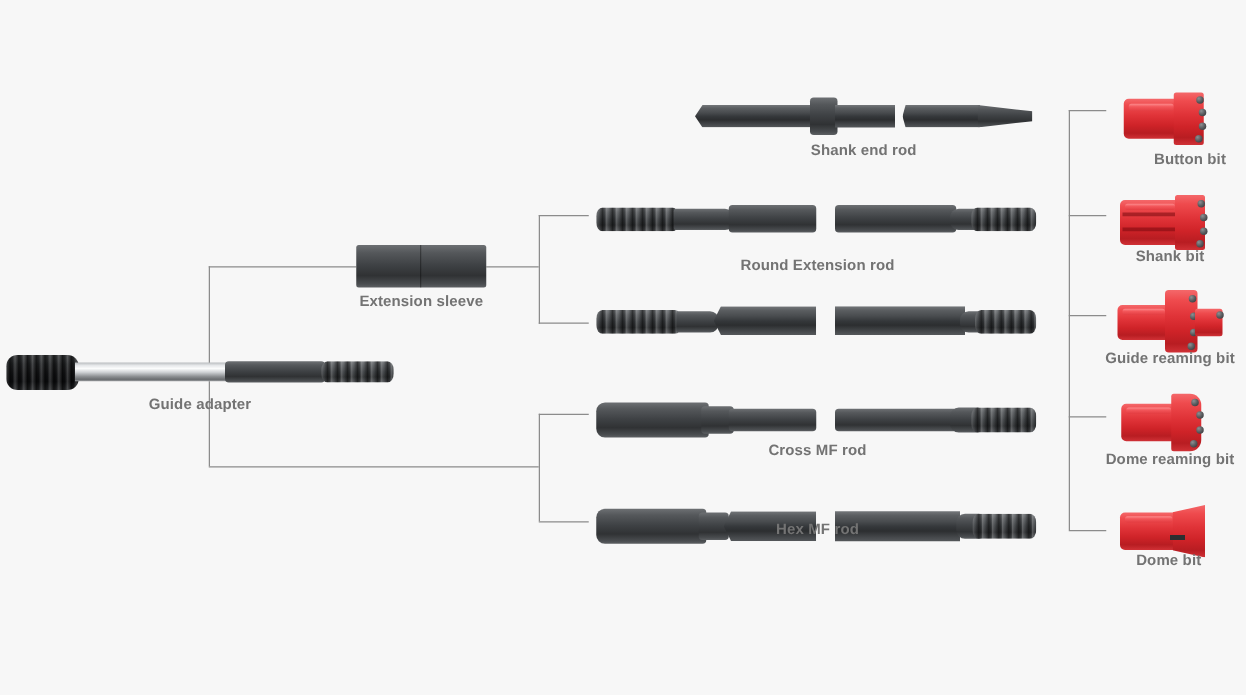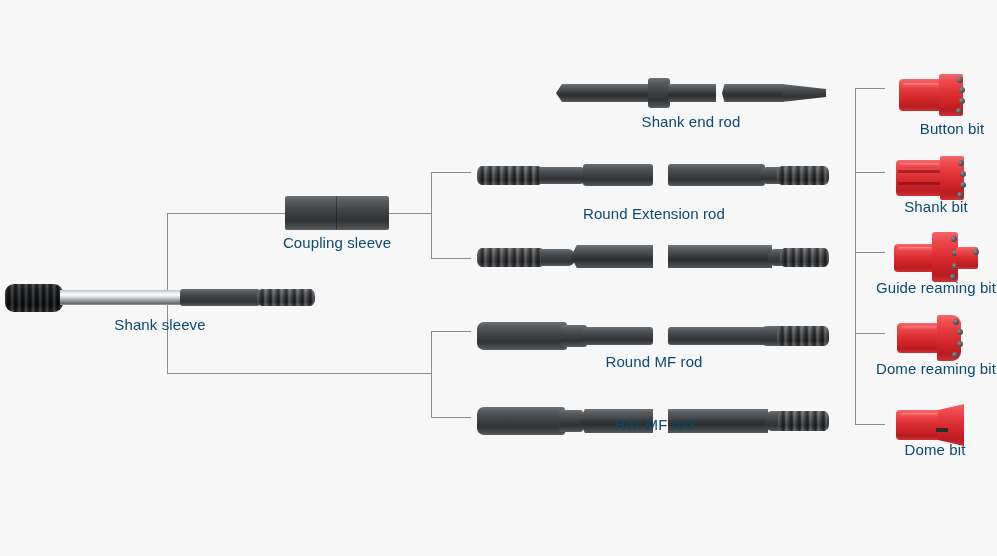--- a/index.html
+++ b/index.html
@@ -8,25 +8,26 @@
     background:#f7f7f7;
     font-family:"Liberation Sans", sans-serif;
     position:relative;
     overflow:hidden;
     color:#3a3a3a;
   }
   .stage{position:absolute;inset:0;}
   .node{position:absolute;}
   .label{
     position:absolute;
-    font-size:15px;
-    color:#0c4a6e;
+    font-size:12px;
+    color:#737373;
     white-space:nowrap;
     text-align:center;
     letter-spacing:.1px;
+    font-weight:bold;
   }
   
   .ln{position:absolute;background:#8c8c8c;}
   .lnh{height:1px;}
   .lnv{width:1px;}
 
   
   .steel{
     position:absolute;
     background:linear-gradient(to bottom,#6d7073 0%,#55585b 18%,#3e4144 48%,#303234 72%,#4a4d50 92%,#5d6063 100%);
@@ -113,27 +114,27 @@
   <div class="ln lnh" style="left:855px;top:252px;width:30px;"></div>
   <div class="ln lnh" style="left:855px;top:333px;width:30px;"></div>
   <div class="ln lnh" style="left:855px;top:424px;width:30px;"></div>
 
   <div class="node" style="left:5px;top:282px;width:310px;height:32px;">
     <div class="shank-splines" style="left:0;top:2px;width:58px;height:28px;"></div>
     <div class="chrome" style="left:55px;top:8px;width:122px;height:15px;"></div>
     <div class="steel" style="left:175px;top:7px;width:80px;height:17px;"></div>
     <div class="thread" style="left:252px;top:7px;width:58px;height:17px;"></div>
   </div>
-  <div class="label" style="left:60px;top:316px;width:200px;">Shank sleeve</div>
+  <div class="label" style="left:60px;top:316px;width:200px;">Guide adapter</div>
 
   <div class="node" style="left:285px;top:196px;width:104px;height:34px;">
     <div class="steel" style="left:0;top:0;width:104px;height:34px;border-radius:2px;"></div>
     <div class="ln lnv" style="left:51px;top:0;height:34px;background:rgba(0,0,0,.35);"></div>
   </div>
-  <div class="label" style="left:257px;top:234px;width:160px;">Coupling sleeve</div>
+  <div class="label" style="left:257px;top:234px;width:160px;">Extension sleeve</div>
 
   <div class="node" style="left:556px;top:78px;width:270px;height:30px;">
     <div class="steel-hex chamf" style="left:0;top:6px;width:100px;height:18px;"></div>
     <div class="steel" style="left:92px;top:0;width:22px;height:30px;border-radius:3px;"></div>
     <div class="steel-hex" style="left:112px;top:6px;width:48px;height:18px;"></div>
     <div class="steel-hex" style="left:166px;top:6px;width:62px;height:18px;clip-path:polygon(4% 0,100% 0,100% 100%,4% 100%,0 50%);"></div>
     <div class="steel taper-r" style="left:226px;top:6px;width:44px;height:18px;border-radius:0;"></div>
   </div>
   <div class="label" style="left:591px;top:113px;width:200px;">Shank end rod</div>
 
@@ -157,21 +158,21 @@
   </div>
 
   <div class="node" style="left:477px;top:320px;width:352px;height:32px;">
     <div class="steel" style="left:0;top:2px;width:90px;height:28px;border-radius:7px 3px 3px 7px;"></div>
     <div class="steel" style="left:84px;top:5px;width:26px;height:22px;"></div>
     <div class="steel" style="left:106px;top:7px;width:70px;height:18px;"></div>
     <div class="steel" style="left:191px;top:7px;width:98px;height:18px;"></div>
     <div class="steel cap-l" style="left:283px;top:6px;width:24px;height:20px;"></div>
     <div class="thread" style="left:300px;top:6px;width:52px;height:20px;"></div>
   </div>
-  <div class="label" style="left:578px;top:353px;width:152px;">Round MF rod</div>
+  <div class="label" style="left:578px;top:353px;width:152px;">Cross MF rod</div>
 
   <div class="node" style="left:477px;top:405px;width:352px;height:32px;">
     <div class="steel" style="left:0;top:2px;width:88px;height:28px;border-radius:7px 3px 3px 7px;"></div>
     <div class="steel" style="left:82px;top:5px;width:24px;height:22px;"></div>
     <div class="steel-hex" style="left:102px;top:4px;width:74px;height:24px;clip-path:polygon(8% 0,100% 0,100% 100%,8% 100%,0 50%);"></div>
     <div class="steel-hex" style="left:191px;top:4px;width:100px;height:24px;"></div>
     <div class="steel cap-l" style="left:288px;top:6px;width:20px;height:20px;"></div>
     <div class="thread" style="left:301px;top:6px;width:51px;height:20px;"></div>
   </div>
   <div class="label" style="left:589px;top:416px;width:130px;">Hex MF rod</div>

